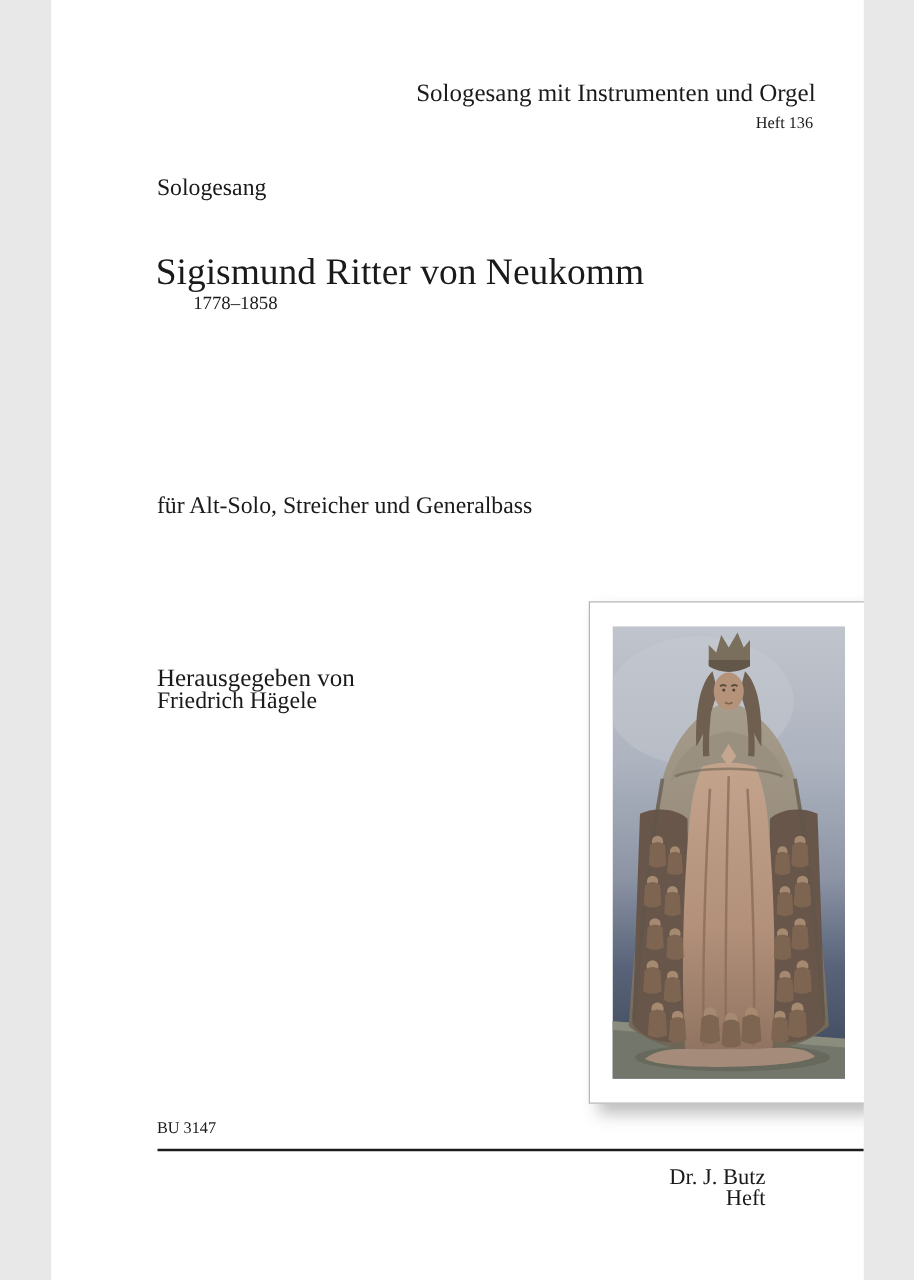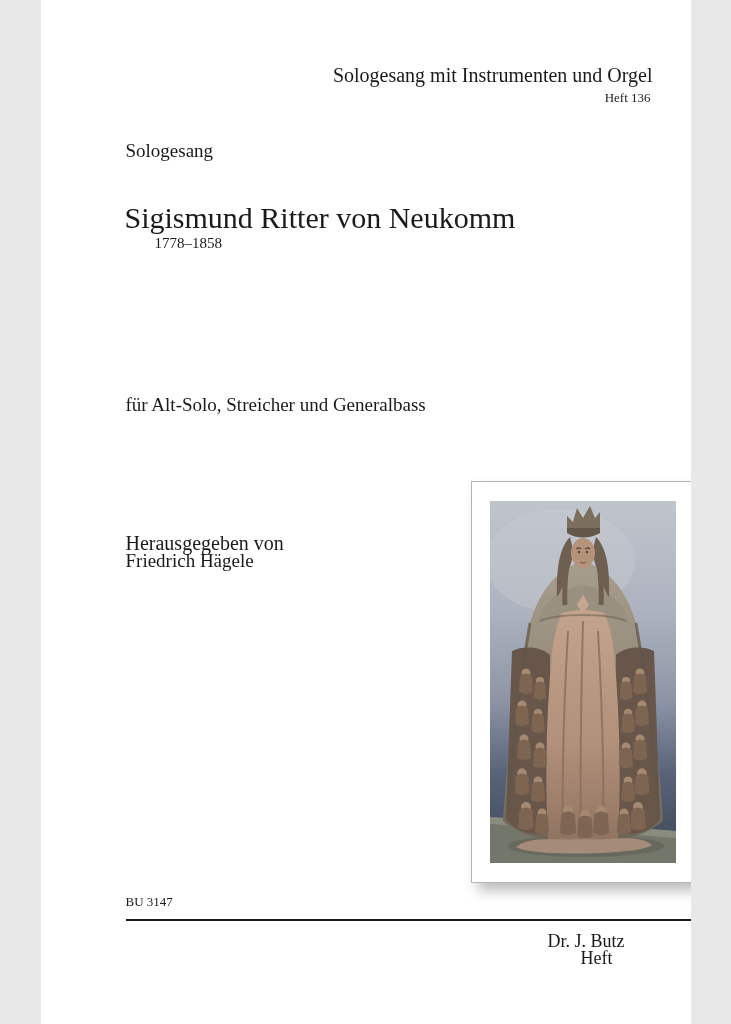--- a/index.html
+++ b/index.html
@@ -23,21 +23,21 @@
   .work-title{top:302px;left:84px;font-size:52px;}
   .scoring{top:395px;left:85px;font-size:19px;}
   .editor-label{top:533px;left:85px;font-size:20px;}
   .editor-name{top:551px;left:85px;font-size:19px;}
   .catalog{top:895px;left:85px;font-size:13px;}
 
   .footer-rule{
     position:absolute;top:919px;left:85px;right:0;
     height:2px;background:#1c1c1c;
   }
-  .publisher-name{top:932px;right:66px;font-size:18px;margin-left:32px;}
+  .publisher-name{top:932px;right:78px;font-size:18px;margin-left:32px;}
   .publisher-city{top:949px;right:78px;font-size:18px;}
   .publisher-logo{position:absolute;top:927px;left:659px;width:32px;height:44px;}
 
   .photo-frame{
     position:absolute;top:481px;left:430px;
     width:224px;height:402px;
     background:#ffffff;
     border:1px solid #b5b5b5;
     box-sizing:border-box;
     padding:19px 18px;

